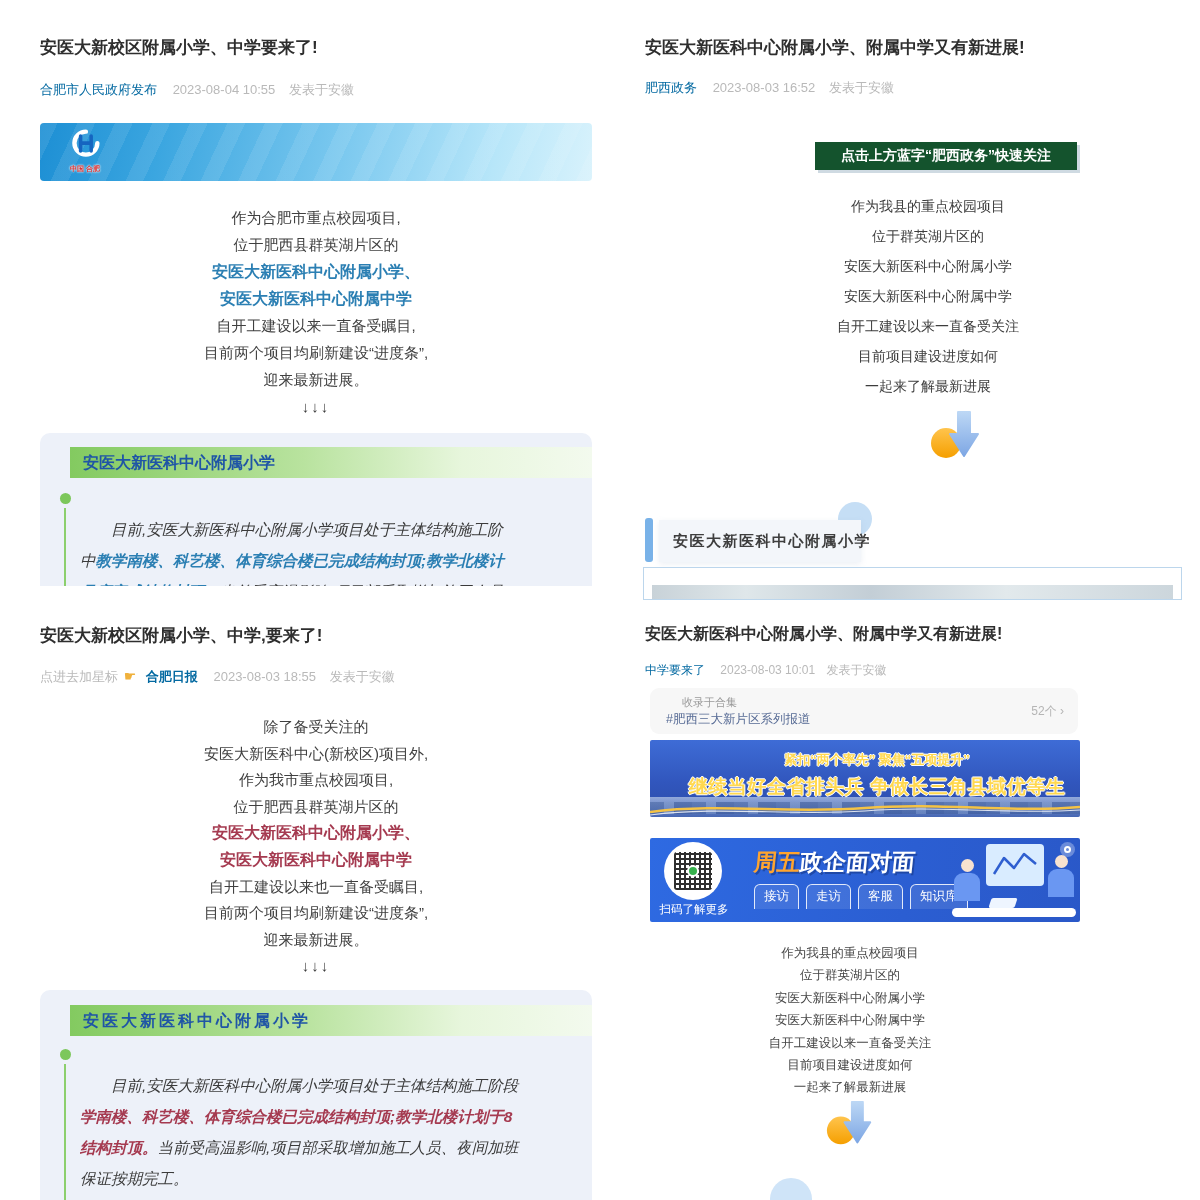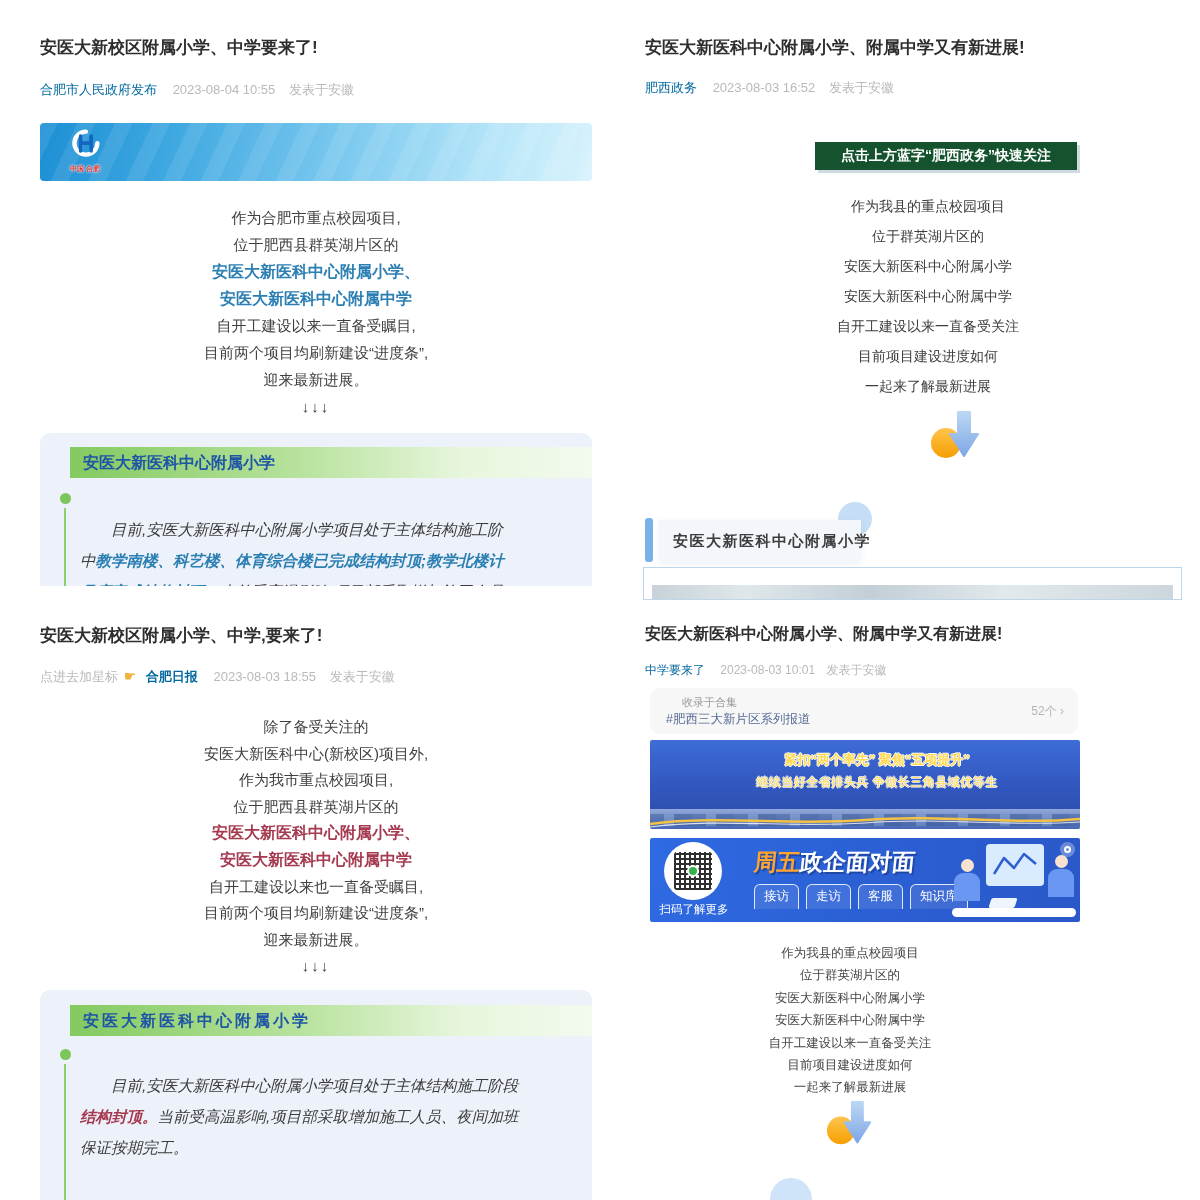--- a/index.html
+++ b/index.html
@@ -73,25 +73,25 @@
     background:linear-gradient(90deg,#c8d2d8,#dfe7ea 18%,#c3ced6 42%,#e2e9ec 68%,#ccd6dc 100%); }
 
   .r2-title { left:645px; top:624px; font-size:16px; }
   .r2-byline { left:645px; top:662px; font-size:12px; }
   .r2-byline .meta { margin-right:8px; }
   .r2-collection { left:650px; top:688px; width:428px; height:46px; background:#f7f7f7; border-radius:9px; cursor:pointer; }
   .col-label { position:absolute; left:32px; top:7px; font-size:11px; color:#9a9a9a; }
   .col-tag { position:absolute; left:16px; top:23px; font-size:12.5px; color:#576b95; }
   .col-count { position:absolute; right:14px; top:15px; font-size:12px; color:#b5b5b5; }
 
-  .r2-banner1 { left:650px; top:740px; width:430px; height:89px; border-radius:2px; overflow:hidden; text-align:center;
+  .r2-banner1 { left:650px; top:740px; width:430px; height:77px; border-radius:2px; overflow:hidden; text-align:center;
     background:linear-gradient(180deg,#3e6cd6 0%,#3156bd 55%,#2b4da8 100%); cursor:pointer;padding-left:24px; }
   .b1-line1 { margin-top:11px; font-size:13px; font-weight:700; color:#ffd84f; white-space:nowrap;
     text-shadow:-1px 0 #fdfdfd,1px 0 #fdfdfd,0 -1px #fdfdfd,0 1px #fdfdfd; }
-  .b1-line2 { margin-top:5px; font-size:12px; font-weight:400; color:#ffd84f; letter-spacing:.5px; white-space:nowrap;
+  .b1-line2 { margin-top:5px; font-size:19px; font-weight:700; color:#ffd84f; letter-spacing:.5px; white-space:nowrap;
     text-shadow:-1px 0 #fdfdfd,1px 0 #fdfdfd,0 -1px #fdfdfd,0 1px #fdfdfd; }
   .b1-skyline { position:absolute; left:0; right:0; bottom:0; height:20px;
     background:linear-gradient(180deg, rgba(200,216,238,.65), rgba(120,150,200,.35)); }
   .b1-skyline::before { content:""; position:absolute; left:0; right:0; bottom:3px; height:12px;
     background:repeating-linear-gradient(90deg, rgba(70,100,160,.55) 0 14px, rgba(125,152,198,.45) 14px 24px, rgba(58,88,150,.55) 24px 42px); }
   .b1-wave { position:absolute; left:0; bottom:1px; }
 
   .r2-banner2 { left:650px; top:838px; width:430px; height:84px; border-radius:2px; overflow:hidden;
     background:linear-gradient(100deg,#2e6ae2,#2b5ed2 60%,#2a58c8); cursor:pointer; }
   .qr-wrap { position:absolute; left:14px; top:4px; width:58px; height:58px; border-radius:50%; background:#fff; }
@@ -185,20 +185,21 @@
       <div>目前两个项目均刷新建设“进度条”,</div>
       <div>迎来最新进展。</div>
       <div class="arrows">↓↓↓</div>
     </div>
     <div class="abs card l2-card">
       <div class="sec-header">安医大新医科中心附属小学</div>
       <span class="sec-dot"></span>
       <span class="sec-vline"></span>
       <div class="sec-body">
         <div class="sec-row indent"><span>目前,安医大新医科中心附属小学项目处于主体结构施工阶段</span></div>
+        <div class="sec-row"><span class="em-red">学南楼、科艺楼、体育综合楼已完成结构封顶;教学北楼计划于8</span></div>
         <div class="sec-row"><span class="em-red">结构封顶。</span><span>当前受高温影响,项目部采取增加施工人员、夜间加班</span></div>
         <div class="sec-row"><span>保证按期完工。</span></div>
       </div>
     </div>
   </section>
 
   <section>
     <h1 class="abs title r1-title">安医大新医科中心附属小学、附属中学又有新进展!</h1>
     <div class="abs byline r1-byline">
       <span class="author">肥西政务</span>

